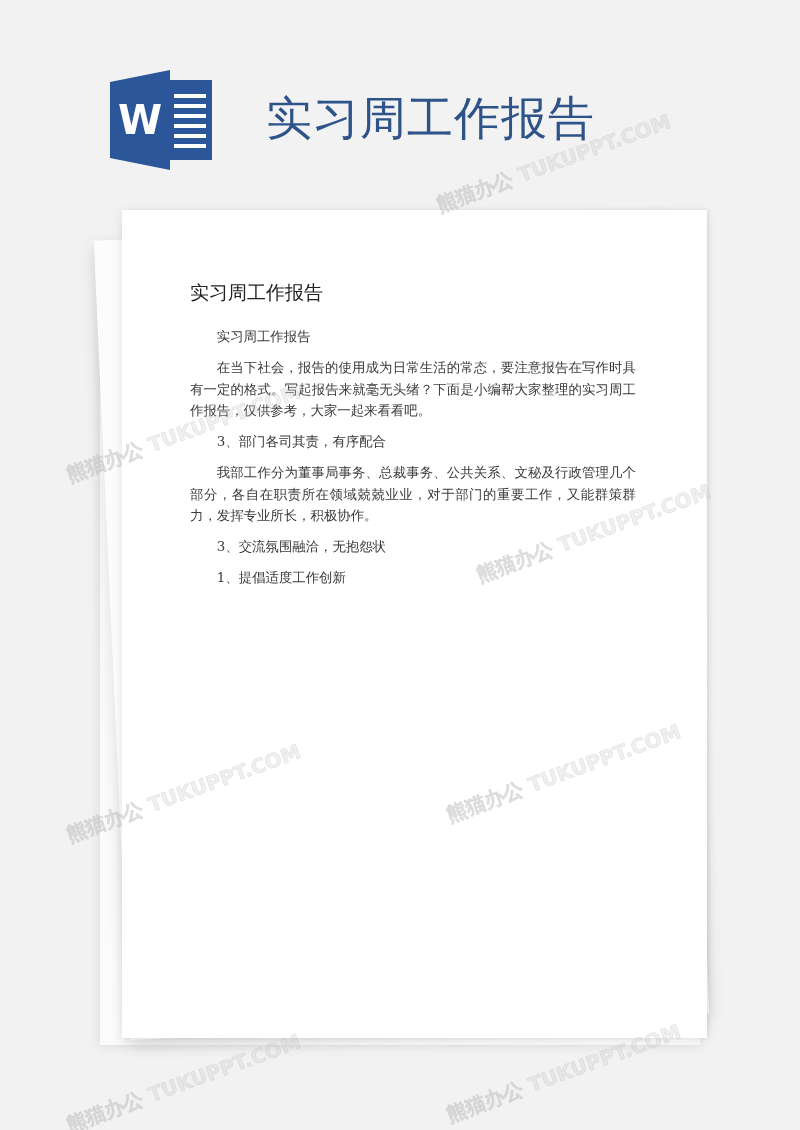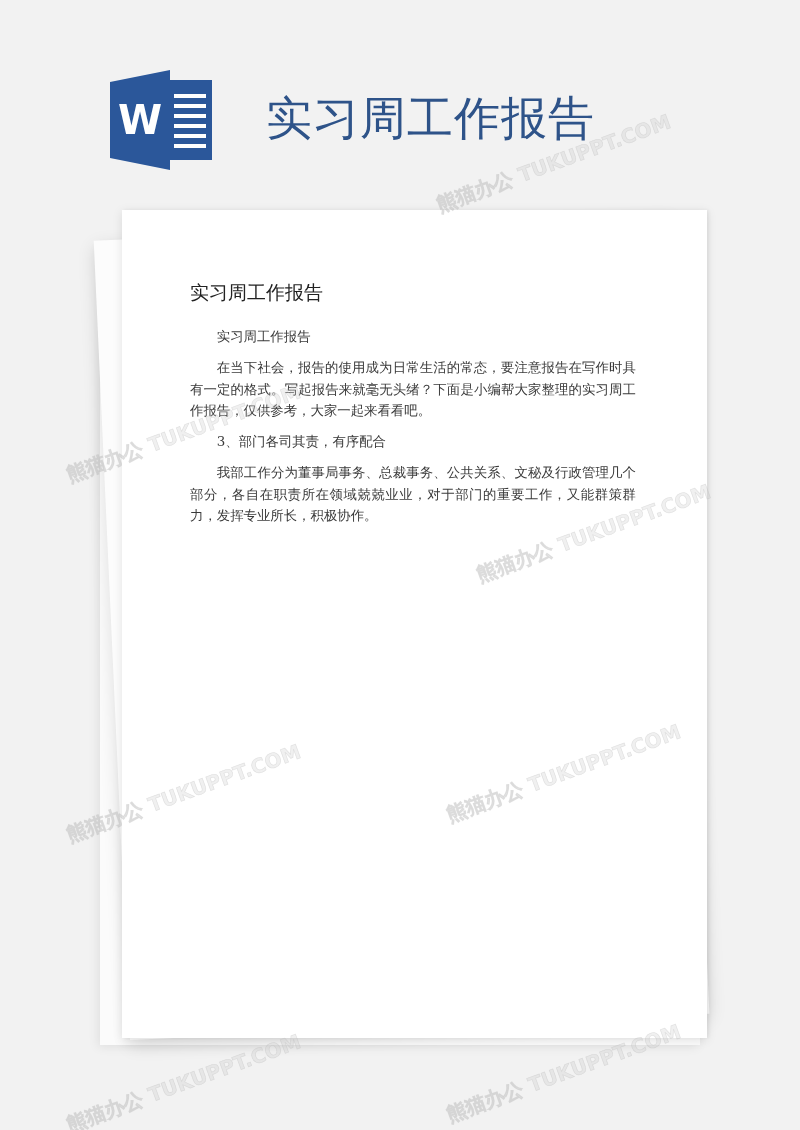--- a/index.html
+++ b/index.html
@@ -73,20 +73,22 @@
 <div class="back-page-2"></div>
 <div class="back-page"></div>
 
 <div class="front-page">
   <div class="doc-title">实习周工作报告</div>
   <div class="doc-body">
     <p class="head">实习周工作报告</p>
     <p>在当下社会，报告的使用成为日常生活的常态，要注意报告在写作时具有一定的格式。写起报告来就毫无头绪？下面是小编帮大家整理的实习周工作报告，仅供参考，大家一起来看看吧。</p>
     <p class="head">3、部门各司其责，有序配合</p>
     <p>我部工作分为董事局事务、总裁事务、公共关系、文秘及行政管理几个部分，各自在职责所在领域兢兢业业，对于部门的重要工作，又能群策群力，发挥专业所长，积极协作。</p>
+    <p class="head">3、交流氛围融洽，无抱怨状</p>
+    <p class="head">1、提倡适度工作创新</p>
   </div>
 </div>
 
 <div class="watermark" style="left:430px; top:150px;">熊猫办公 TUKUPPT.COM</div>
 <div class="watermark" style="left:60px; top:420px;">熊猫办公 TUKUPPT.COM</div>
 <div class="watermark" style="left:470px; top:520px;">熊猫办公 TUKUPPT.COM</div>
 <div class="watermark" style="left:60px; top:780px;">熊猫办公 TUKUPPT.COM</div>
 <div class="watermark" style="left:440px; top:760px;">熊猫办公 TUKUPPT.COM</div>
 <div class="watermark" style="left:60px; top:1070px;">熊猫办公 TUKUPPT.COM</div>
 <div class="watermark" style="left:440px; top:1060px;">熊猫办公 TUKUPPT.COM</div>

